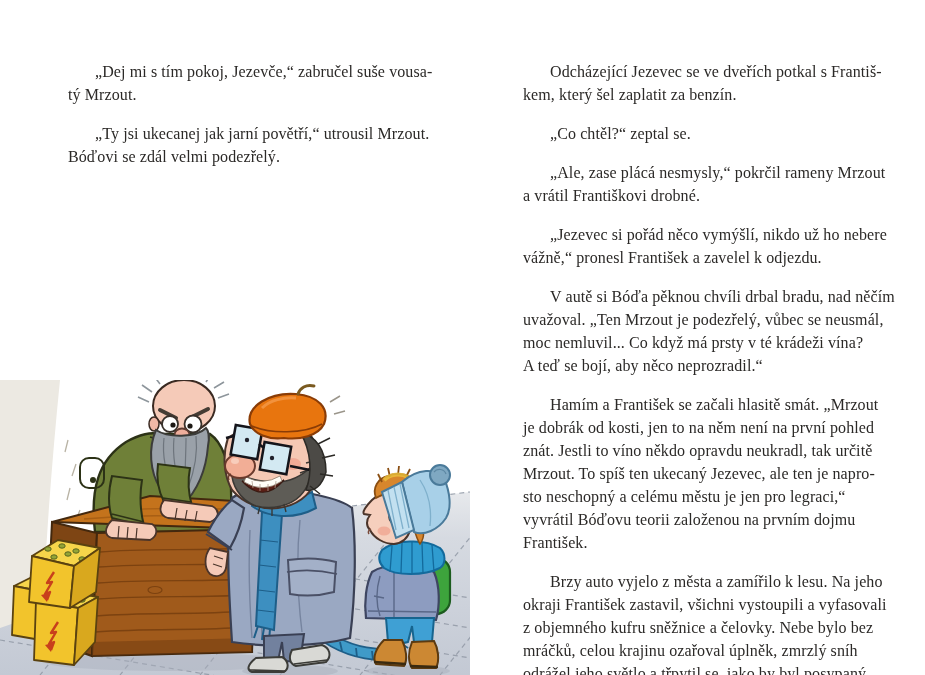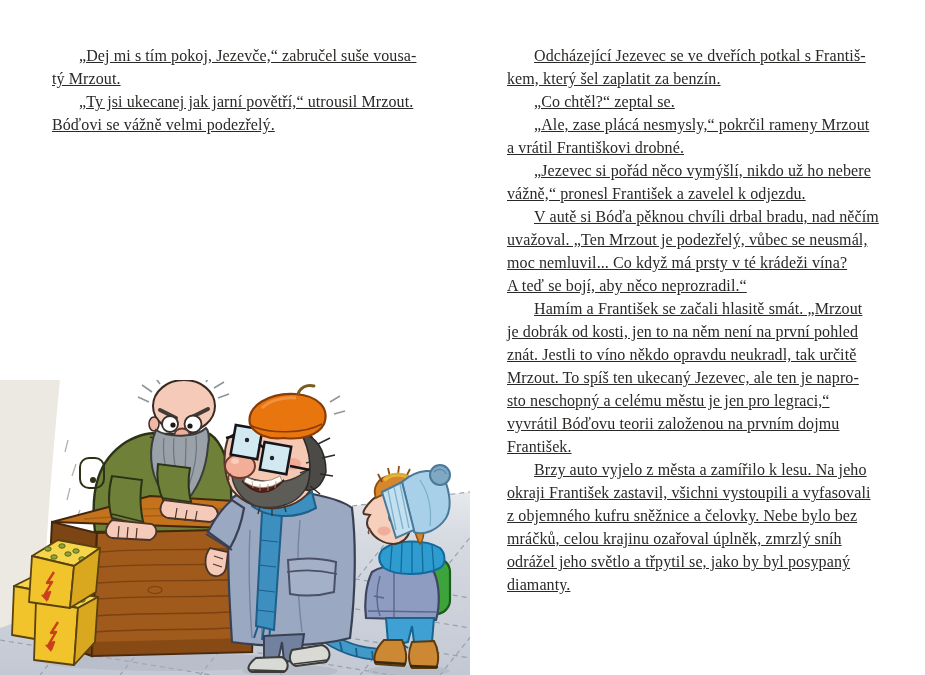--- a/index.html
+++ b/index.html
@@ -8,33 +8,33 @@
     background:#ffffff;
     font-family:"Liberation Serif","DejaVu Serif",serif;
   }
   .page-text{
     position:absolute;top:44px;
     font-size:16px;line-height:23px;color:#2b2927;
     letter-spacing:0.1px;
   }
   #left-text{left:52px;width:424px;}
   #right-text{left:507px;width:424px;}
-  .page-text p{margin:0;text-indent:27px;white-space:pre-line;text-decoration:underline;}
+  .page-text p{margin:16px;text-indent:27px;white-space:pre-line;}
   #illustration{position:absolute;left:0;top:380px;width:470px;height:295px;}
 </style>
 </head>
 <body>
 
 <div class="spread">
 
   <div id="left-text" class="page-text">
       <p>„Dej mi s tím pokoj, Jezevče,“ zabručel suše vousa-
 tý Mrzout.</p>
       <p>„Ty jsi ukecanej jak jarní povětří,“ utrousil Mrzout.
-Bóďovi se vážně velmi podezřelý.</p>
+Bóďovi se zdál velmi podezřelý.</p>
     </div>
 
   <div id="right-text" class="page-text">
       <p>Odcházející Jezevec se ve dveřích potkal s Františ-
 kem, který šel zaplatit za benzín.</p>
       <p>„Co chtěl?“ zeptal se.</p>
       <p>„Ale, zase plácá nesmysly,“ pokrčil rameny Mrzout
 a vrátil Františkovi drobné.</p>
       <p>„Jezevec si pořád něco vymýšlí, nikdo už ho nebere
 vážně,“ pronesl František a zavelel k odjezdu.</p>

